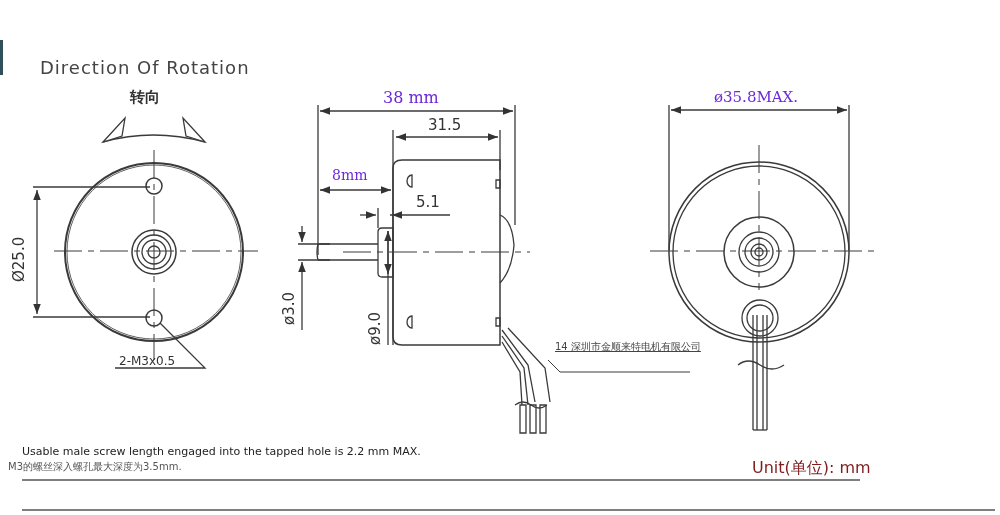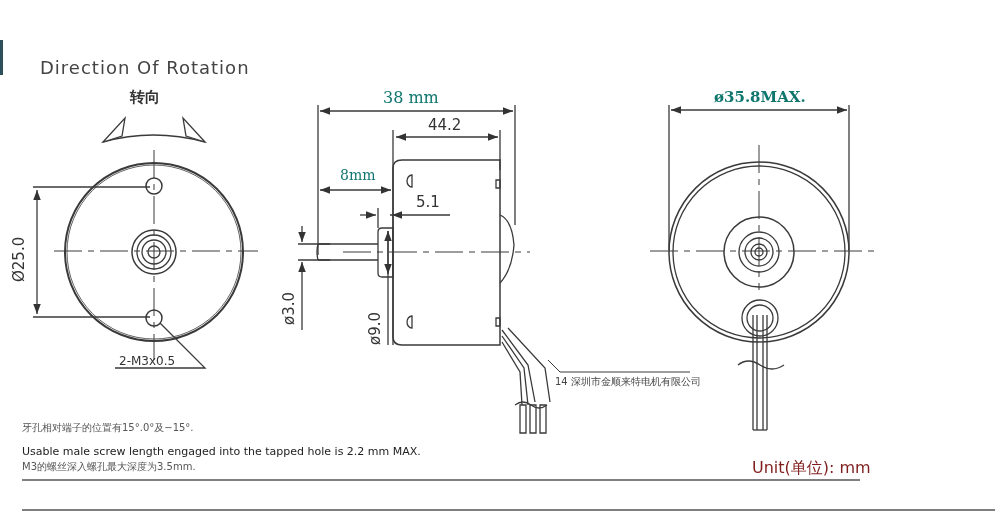--- a/index.html
+++ b/index.html
@@ -2,21 +2,21 @@
 <html><head>
 <meta charset="utf-8">
 <style>
   html, body { margin:0; padding:0; background:#ffffff; }
   body { width:1000px; height:515px; position:relative; overflow:hidden; font-family:"DejaVu Sans", sans-serif; }
   #stage { position:absolute; left:0; top:0; width:1000px; height:410px; }
   svg { position:absolute; left:0; top:0; }
   .lbl { position:absolute; white-space:nowrap; color:#333; }
   .title { left:40px; top:57px; font-size:18px; letter-spacing:1px; color:#444; font-family:"DejaVu Sans", sans-serif; }
   .title-cn { left:130px; top:88px; font-size:15px; font-weight:bold; color:#333;text-align:right; }
-  .dim { font-family:"DejaVu Serif", serif; color:#0f766e; font-size:16px; }
+  .dim { font-family:"DejaVu Serif", serif; color:#6d28d9; font-size:16px; }
   .dim-sans { font-family:"DejaVu Sans", sans-serif; color:#333; font-size:15px; }
   .note { font-size:11px; color:#222; font-family:"DejaVu Sans", sans-serif; }
   .note-cn { font-size:10px; color:#555; }
   .rot { transform-origin:left top; transform:rotate(-90deg); }
   .edge-bar { position:absolute; left:0; top:40px; width:3px; height:35px; background:#2f4f5a; }
 </style>
 </head>
 <body>
 
 <div id="stage">
@@ -137,27 +137,26 @@
     </g>
   </svg>
 
   <div class="lbl title">Direction Of Rotation</div>
   <div class="lbl title-cn">转向</div>
 
   <div class="lbl dim-sans rot" style="left:10px; top:282px;">Ø25.0</div>
   <div class="lbl dim-sans" style="left:119px; top:354px; font-size:12px;">2-M3x0.5</div>
 
   <div class="lbl dim" style="left:383px; top:88px;">38   mm</div>
-  <div class="lbl dim-sans" style="left:428px; top:116px;">44.2</div>
-  <div class="lbl dim" style="left:340px; top:167px; font-size:14px;">8mm</div>
+  <div class="lbl dim-sans" style="left:428px; top:116px;">31.5</div>
+  <div class="lbl dim" style="left:332px; top:167px; font-size:14px;">8mm</div>
   <div class="lbl dim-sans" style="left:416px; top:193px;">5.1</div>
   <div class="lbl dim-sans rot" style="left:280px; top:325px;">ø3.0</div>
   <div class="lbl dim-sans rot" style="left:366px; top:345px;">ø9.0</div>
-  <div class="lbl" style="left:555px; top:375px; font-size:10px; color:#444;">14 深圳市金顺来特电机有限公司</div>
+  <div class="lbl" style="left:555px; top:340px; font-size:10px; color:#444;text-decoration:underline;">14 深圳市金顺来特电机有限公司</div>
 
-  <div class="lbl dim" style="left:714px; top:88px; font-weight:bold; font-size:15px;">ø35.8MAX.</div>
+  <div class="lbl dim" style="left:714px; top:88px; font-weight:normal; font-size:15px;">ø35.8MAX.</div>
 
-  <div class="lbl note-cn" style="left:22px; top:421px;">牙孔相对端子的位置有15°.0°及−15°.</div>
   <div class="lbl note" style="left:22px; top:445px;">Usable male screw length engaged into the tapped hole is 2.2 mm MAX.</div>
-  <div class="lbl note-cn" style="left:22px; top:460px;">M3的螺丝深入螺孔最大深度为3.5mm.</div>
+  <div class="lbl note-cn" style="left:8px; top:460px;">M3的螺丝深入螺孔最大深度为3.5mm.</div>
 
   <div class="lbl" style="left:752px; top:458px; font-size:16px; color:#7f1d1d;">Unit(单位): mm</div>
 </div>
 
 </body></html>

